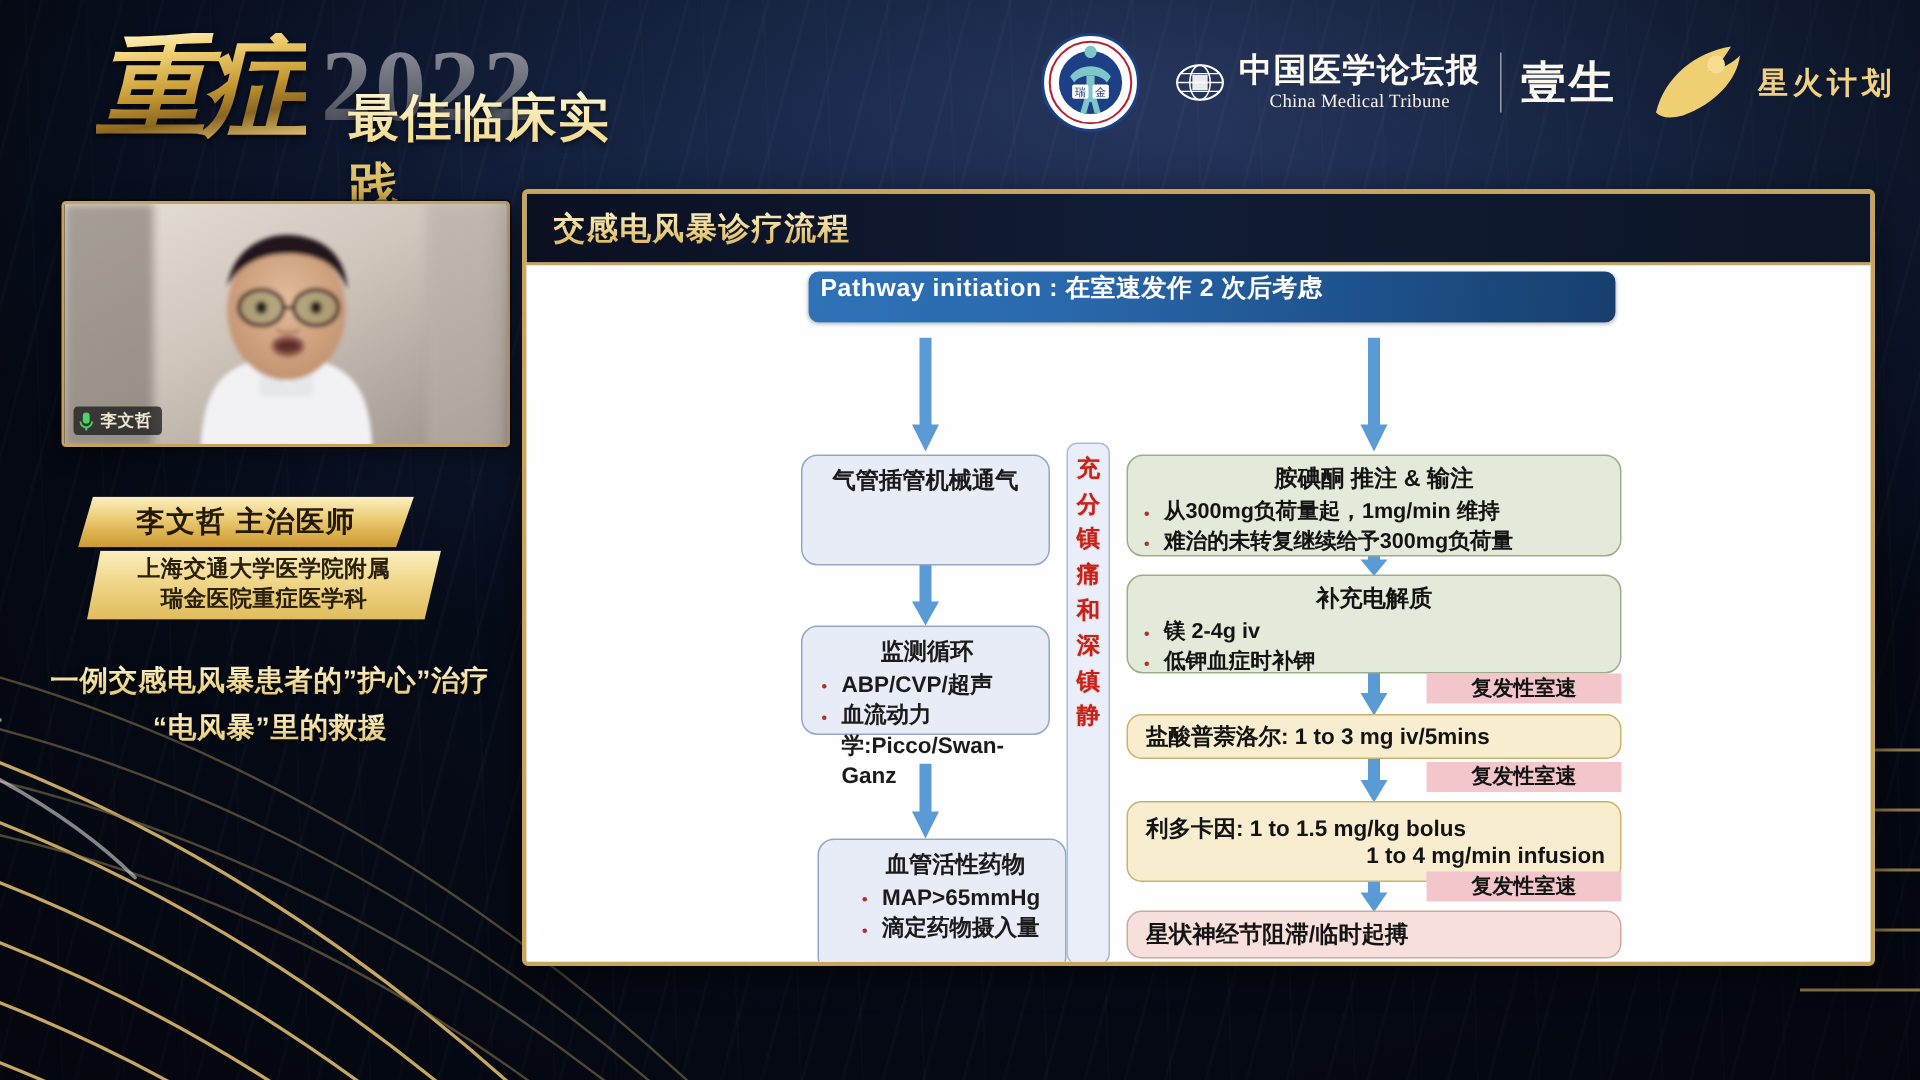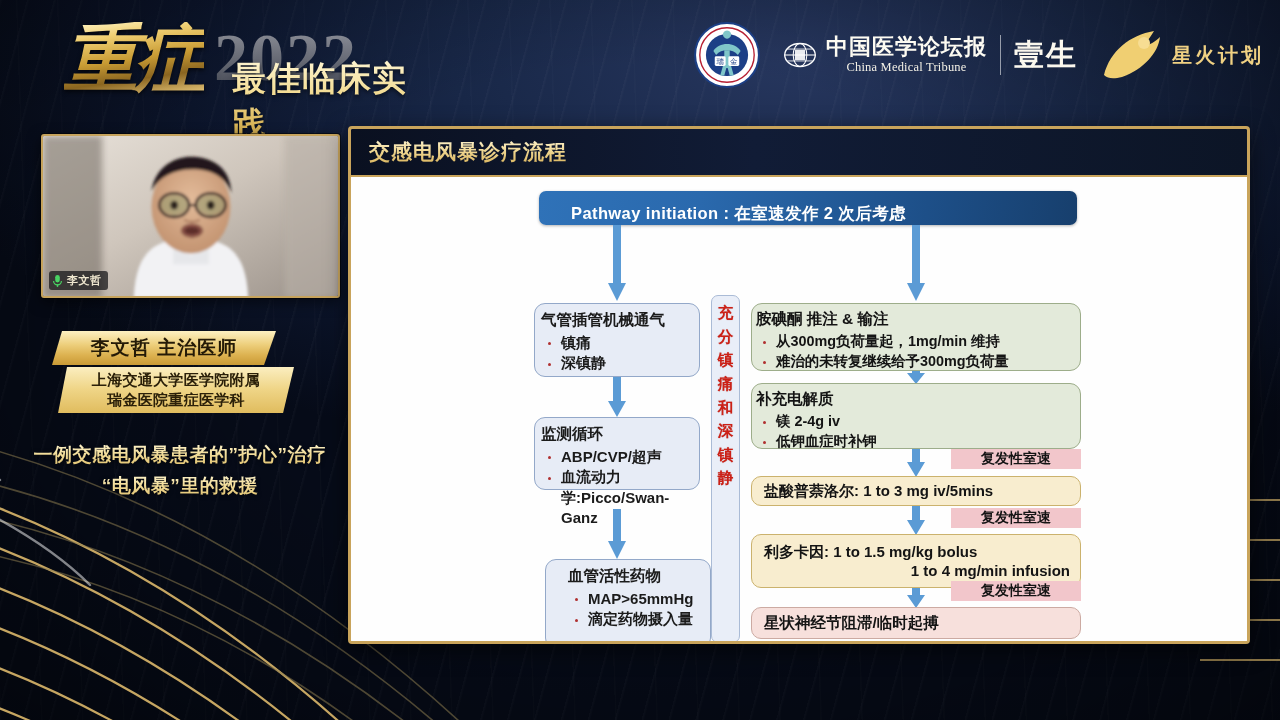--- a/index.html
+++ b/index.html
@@ -137,30 +137,30 @@
   }
   .slide-head span {
     font-size:21px; font-weight:700; letter-spacing:1px;
     color:transparent;
     background:linear-gradient(180deg,#fff6d6 0%,#f0d894 45%,#d7b057 100%);
     -webkit-background-clip:text; background-clip:text;
   }
   .slide-body { position:relative; width:100%; height:468px; background:#fefefe; }
 
   .pathway-bar {
-    position:absolute; left:188px; top:14px; width:538px; height:34px;
+    position:absolute; left:188px; top:4px; width:538px; height:34px;
     border-radius:7px;
     background:linear-gradient(96deg,#2f72b8 0%,#2a69ad 30%,#1d4f88 72%,#173f6d 100%);
-    display:flex; align-items:flex-end; padding-left:32px;
+    display:flex; align-items:flex-start; padding-left:8px;
     box-shadow:0 1px 3px rgba(0,0,0,.3);
   }
   .pathway-bar span { font-size:16.5px; font-weight:700; color:#fff; letter-spacing:.4px;}
 
   .fbox { position:absolute; border-radius:11px; }
-  .fbox .ttl { font-weight:700; text-align:left; display:block; }
+  .fbox .ttl { font-weight:700; text-align:center; display:block; }
   .fbox ul { list-style:none; margin-top:2px; }
   .fbox li { position:relative; padding-left:20px; line-height:1.36; }
   .fbox li::before {
     content:""; position:absolute; left:7px; top:.62em;
     width:3px; height:3px; border-radius:50%; background:#b03030;
   }
 
   
   .blue-box {
     background:#e7ecf6; border:1.3px solid #93a8c9;
@@ -417,24 +417,20 @@
     </svg>
     <svg class="arrow" data-interactable="false" style="left:554px;top:329px;" width="22" height="30" viewBox="0 0 22 30">
       <path d="M7 0 h8 v14 h5 L11 29 L2 14 h5 Z" fill="#5b9bd5"></path>
     </svg>
     <svg class="arrow" data-interactable="false" style="left:554px;top:410px;" width="22" height="22" viewBox="0 0 22 22">
       <path d="M7 0 h8 v8 h5 L11 21 L2 8 h5 Z" fill="#5b9bd5"></path>
     </svg>
 
     <div class="fbox blue-box bx1" data-interactable="false">
       <span class="ttl" data-interactable="false">气管插管机械通气</span>
-      <ul data-interactable="false">
-        <li data-interactable="false">镇痛</li>
-        <li data-interactable="false">深镇静</li>
-      </ul>
     </div>
 
     <div class="fbox blue-box bx2" data-interactable="false">
       <span class="ttl" data-interactable="false">监测循环</span>
       <ul data-interactable="false">
         <li data-interactable="false">ABP/CVP/超声</li>
         <li data-interactable="false">血流动力学:Picco/Swan-Ganz</li>
       </ul>
     </div>
 

